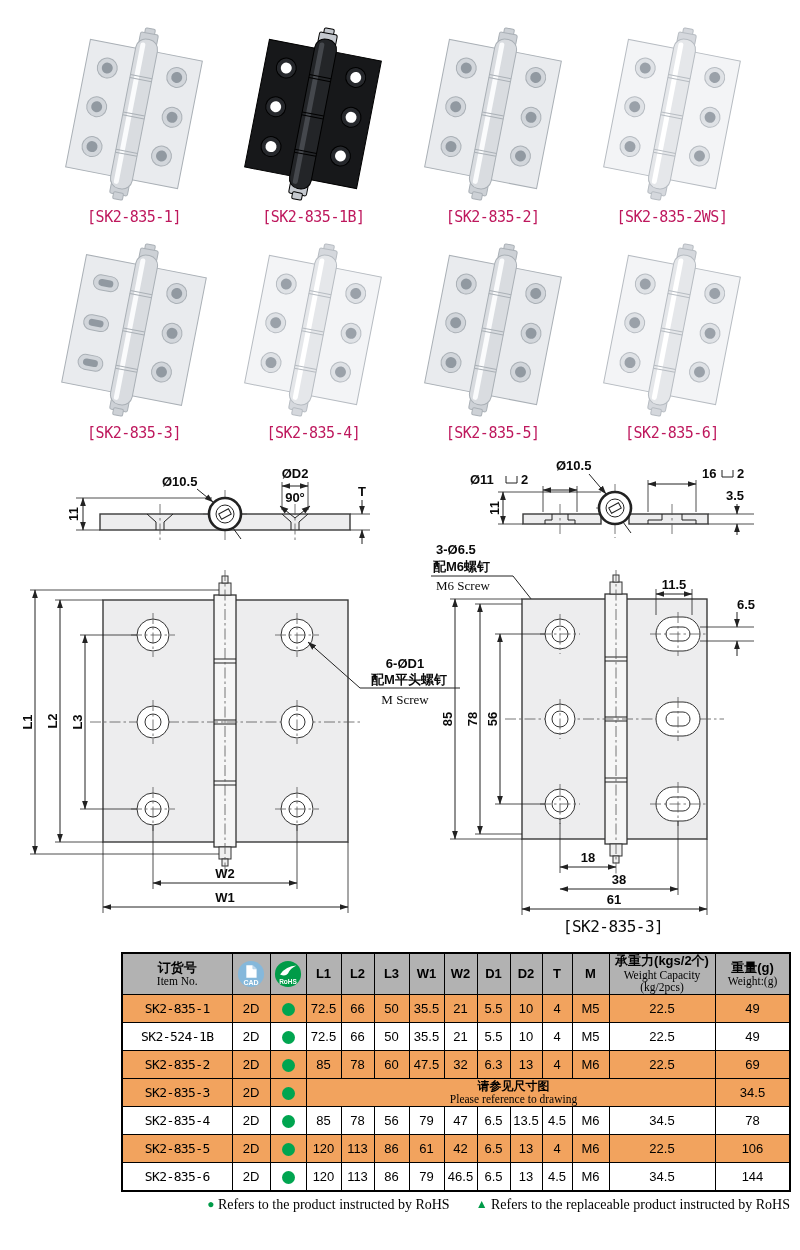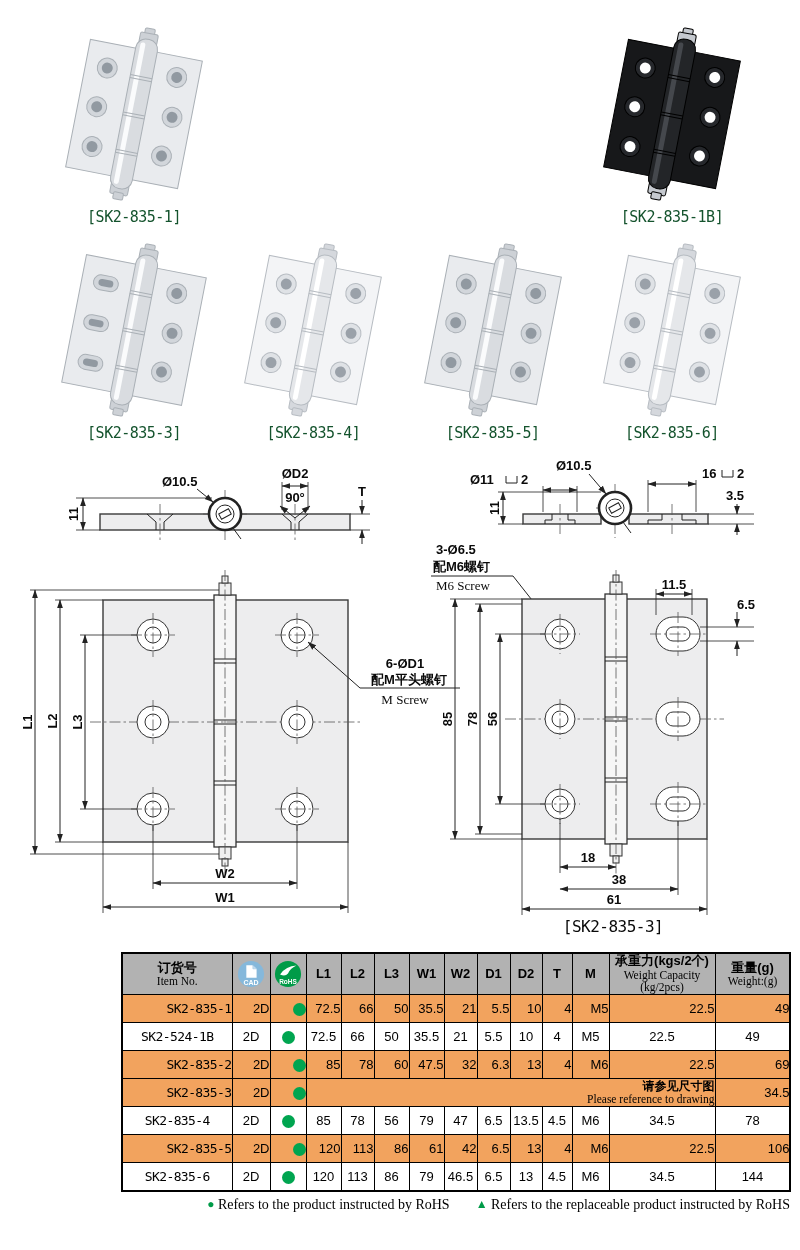--- a/index.html
+++ b/index.html
@@ -9,21 +9,21 @@
     -webkit-font-smoothing:antialiased;
   }
   
   .gallery{padding:24px 46px 0 52px;}
   .photo-row{display:flex;justify-content:space-between;}
   .photo-row + .photo-row{margin-top:14px;}
   figure.product{margin:0;width:164px;text-align:center;}
   figure.product svg.hinge{display:block;margin:0 auto;}
   figure.product figcaption{
     margin-top:4px;font-family:"DejaVu Sans Mono",monospace;
-    font-size:15px;letter-spacing:-0.5px;color:#14532d;white-space:nowrap;
+    font-size:15px;letter-spacing:-0.5px;color:#be185d;white-space:nowrap;
   }
   .hv-silver{--leaf:#e9ebee;--barrel:#d9dce0;--edge:#aab0b6;--ring:#d2d6db;--hole:#9199a1;--hl:#fafbfc;--pin:#cdd1d6;}
   .hv-white {--leaf:#f3f4f6;--barrel:#e5e7ea;--edge:#b7bcc2;--ring:#dfe2e6;--hole:#9aa1a9;--hl:#ffffff;--pin:#d5d8dd;}
   .hv-black {--leaf:#17181a;--barrel:#232528;--edge:#000000;--ring:#26282c;--hole:#ffffff;--hl:#45484d;--pin:#c5c9cf;}
   
   .drawings{margin-top:0;}
   .drawings svg{display:block;}
   .drawings .plate{fill:#ededee;stroke:#3a3a3a;stroke-width:1.4;}
   .drawings .thin{stroke:#222;stroke-width:1;fill:none;}
   .drawings .dim{stroke:#222;stroke-width:1;fill:none;}
@@ -36,21 +36,21 @@
   .spec{margin:10px 0 0 121px;width:694px;}
   table.spec-table{border-collapse:collapse;width:669px;table-layout:fixed;border:2px solid #000;}
   table.spec-table th,table.spec-table td{
     border:1px solid #000;text-align:center;vertical-align:middle;
     padding:0;overflow:hidden;
   }
   table.spec-table thead th{background:#b2b2b2;height:40px;font-weight:600;font-size:13px;line-height:1.1;}
   table.spec-table thead .en{font-family:"Liberation Serif",serif;font-weight:400;font-size:11.5px;display:block;}
   table.spec-table tbody td{height:27px;font-size:13px;}
   table.spec-table tbody td.item{font-family:"DejaVu Sans Mono",monospace;font-size:13px;letter-spacing:-0.6px;}
-  table.spec-table tr.orange td{background:#f2a35e;text-align:right;}
+  table.spec-table tr.orange td{background:#f2a35e;}
   .dot{display:inline-block;width:13px;height:13px;border-radius:50%;background:#00a550;vertical-align:middle;}
   td.note div{line-height:1.05;padding-left:6px;}
   td.note .cn{font-size:12px;font-weight:600;}
   td.note .en{font-family:"Liberation Serif",serif;font-size:11.5px;}
   
   .notes{width:669px;margin:5px 0 0 121px;text-align:right;}
   .notes .sym{color:#009b48;font-size:12px;vertical-align:1px;}
   .notes .cn-line{font-size:13px;font-weight:600;letter-spacing:0.5px;}
   .notes .en-line{font-family:"Liberation Serif",serif;font-size:14px;margin-top:1px;}
   .notes .gap{display:inline-block;width:26px;}
@@ -134,20 +134,32 @@
       <svg class="hinge hv-silver" width="150" height="180">
           <use href="#hingeStd"></use>
         </svg>
       <figcaption>[SK2-835-1]</figcaption>
     </figure>
     <figure class="product">
       <svg class="hinge hv-black" width="150" height="180">
           <use href="#hingeStd"></use>
         </svg>
       <figcaption>[SK2-835-1B]</figcaption>
+    </figure>
+    <figure class="product">
+      <svg class="hinge hv-silver" width="150" height="180">
+          <use href="#hingeStd"></use>
+        </svg>
+      <figcaption>[SK2-835-2]</figcaption>
+    </figure>
+    <figure class="product">
+      <svg class="hinge hv-white" width="150" height="180">
+          <use href="#hingeStd"></use>
+        </svg>
+      <figcaption>[SK2-835-2WS]</figcaption>
     </figure>
   </div>
   <div class="photo-row">
     <figure class="product">
       <svg class="hinge hv-silver" width="150" height="180">
           <use href="#hingeSlot"></use>
         </svg>
       <figcaption>[SK2-835-3]</figcaption>
     </figure>
     <figure class="product">

